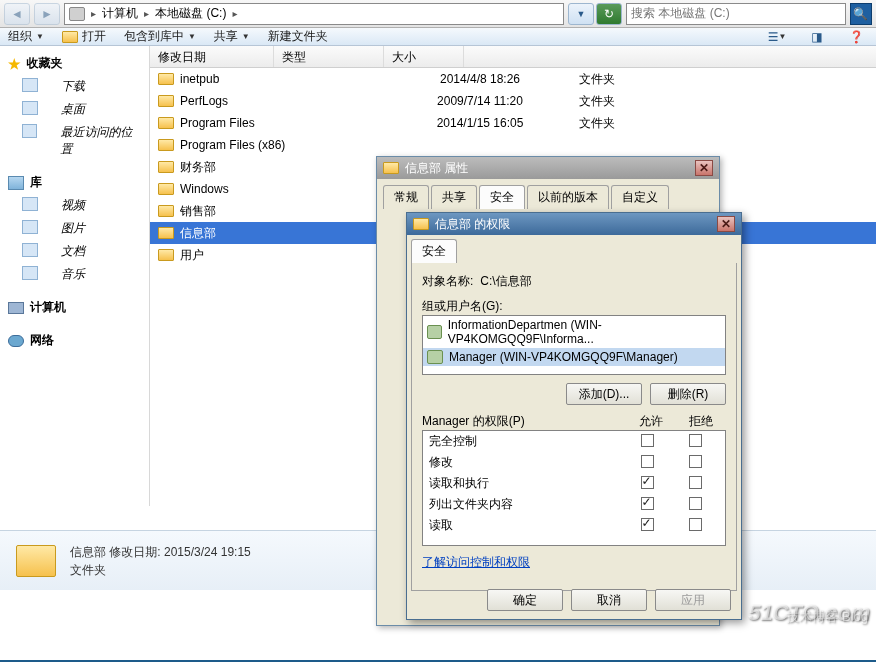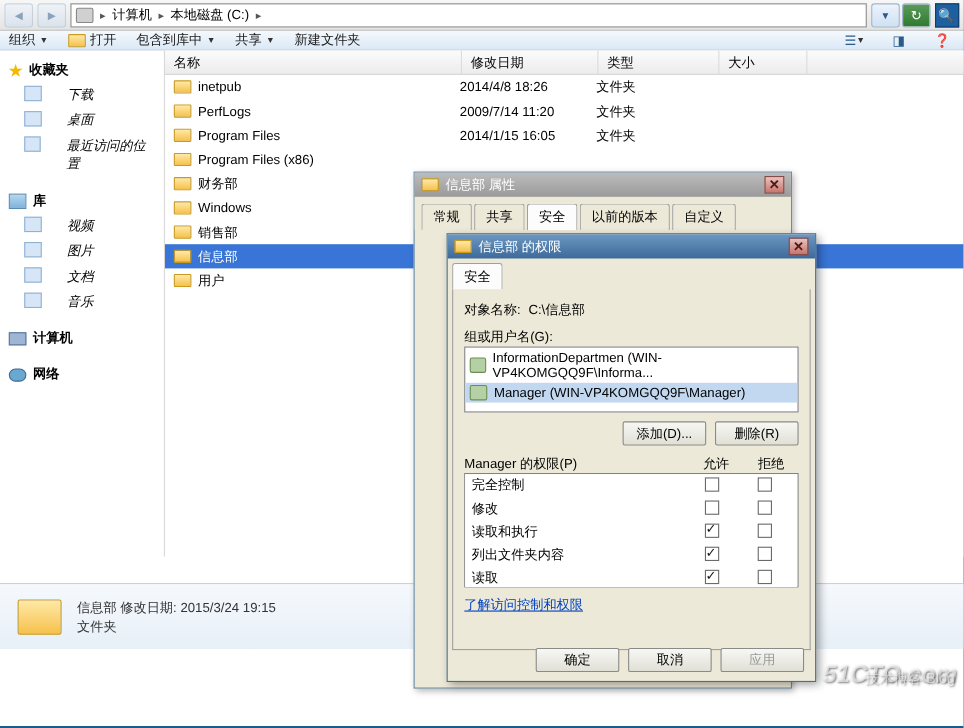--- a/index.html
+++ b/index.html
@@ -37,21 +37,21 @@
 .generic-icon { width: 16px; height: 14px; background: #d6e6f6; border: 1px solid #8fb2d4; }
 
 .filepane { flex: 1; background: #fff; position: relative; }
 .colheads { display: flex; background: linear-gradient(#fbfbfb, #ececec); border-bottom: 1px solid #cfcfcf; height: 22px; }
 .colheads > div { padding: 3px 8px; border-right: 1px solid #dcdcdc; }
 .col-name { width: 270px; }
 .col-date { width: 124px; }
 .col-type { width: 110px; }
 .col-size { width: 80px; }
 .filelist { }
-.filerow { display: flex; align-items: center; height: 22px; padding-left: 8px; }
+.filerow { display: flex; align-items: center; height: 22px; padding-left: 8px; text-align: center; }
 .filerow.selected { background: #3875d6; color: #fff; }
 .filerow .name { width: 260px; display: flex; align-items: center; gap: 6px; }
 .filerow .date { width: 124px; }
 .filerow .type { width: 110px; }
 .folder-sm { width: 16px; height: 12px; background: linear-gradient(#ffe9a6, #f6c14d); border: 1px solid #c99a1e; border-radius: 1px; }
 
 .detailspane { position: absolute; bottom: 70px; left: 0; width: 876px; height: 60px; background: linear-gradient(#f5f9fd, #e7eff7); border-top: 1px solid #c6d4e1; padding: 8px 16px; display: flex; align-items: center; gap: 14px; }
 .bigfolder { width: 40px; height: 32px; background: linear-gradient(#ffe9a6, #f6c14d); border: 1px solid #c99a1e; border-radius: 2px; }
 .detailtext { color: #333; line-height: 1.5; }
 
@@ -71,21 +71,21 @@
 .row { display: flex; align-items: center; margin-bottom: 8px; gap: 7px; }
 .listbox { background: #fff; border: 1px solid #828282; height: 60px; overflow: auto; }
 .listrow { display: flex; align-items: center; gap: 6px; padding: 2px 4px; font-family: "Courier New", monospace; }
 .listrow.sel { background: #c2d8f0; }
 .user-icon { width: 16px; height: 14px; background: #b6d0a5; border: 1px solid #6a9050; border-radius: 2px; }
 .btnrow { display: flex; justify-content: flex-end; gap: 8px; margin: 8px 0; }
 .winbtn { min-width: 76px; height: 22px; background: linear-gradient(#f7f7f4, #e1e0d6); border: 1px solid #8a8a8a; border-radius: 2px; padding: 0 8px; }
 .permhead { display: flex; margin-top: 6px; }
 .permhead .lbl { flex: 1; }
 .permhead .col { width: 50px; text-align: center; }
-.permbox { background: #fff; border: 1px solid #828282; height: 104px; overflow-y: scroll; }
+.permbox { background: #fff; border: 1px solid #828282; height: 116px; overflow-y: scroll; }
 .permrow { display: flex; align-items: center; padding: 2px 6px; }
 .permrow .plbl { flex: 1; }
 .permrow .pcol { width: 48px; text-align: center; }
 .chk { width: 13px; height: 13px; border: 1px solid #6a6a6a; display: inline-block; background: #fff; position: relative; }
 .chk.checked::after { content: "✓"; position: absolute; top: -3px; left: 0; font-size: 12px; color: #1a1a1a; }
 .link { color: #0040c0; text-decoration: underline; margin-top: 8px; display: inline-block; }
 .dlg2 .footer { position: absolute; bottom: 8px; right: 10px; display: flex; gap: 8px; }
 .winbtn.disabled { color: #9a9a9a; }
 
 .watermark { position: absolute; right: 6px; bottom: 36px; color: rgba(255,255,255,.6); font-size: 22px; font-family: Arial; font-style: italic; font-weight: bold; text-shadow: 1px 1px 2px rgba(0,0,0,.5); pointer-events: none; }
@@ -112,20 +112,21 @@
       <span class="arrow">▸</span>
     </div>
     <div class="refreshbox">
       <div class="navbtn">
           <span style="font-size:9px">▼</span>
         </div>
       <div class="navbtn" style="background:linear-gradient(#5a9a5a,#2f7a2f);color:#fff">
           <span>↻</span>
         </div>
     </div>
+    <div class="searchbox">搜索 本地磁盘 (C:)</div>
     <div class="gobtn">
         <span>🔍</span>
       </div>
   </div>
 
   <div class="toolbar">
     <span class="item">
         <span>组织</span> 
         <span class="dd">▼</span>
       </span>
@@ -208,21 +209,20 @@
       <div class="sidegroup">
         <div class="sidehead">
             <span class="net-icon"></span>
             <span>网络</span>
           </div>
       </div>
     </div>
 
     <div class="filepane">
       <div class="colheads">
-        <div class="col-name">名称</div>
         <div class="col-date">修改日期</div>
         <div class="col-type">类型</div>
         <div class="col-size">大小</div>
       </div>
       <div class="filelist" id="filelist">
           <div class="filerow">
             <span class="name">
               <span class="folder-sm"></span>
               <span>inetpub</span>
             </span>

